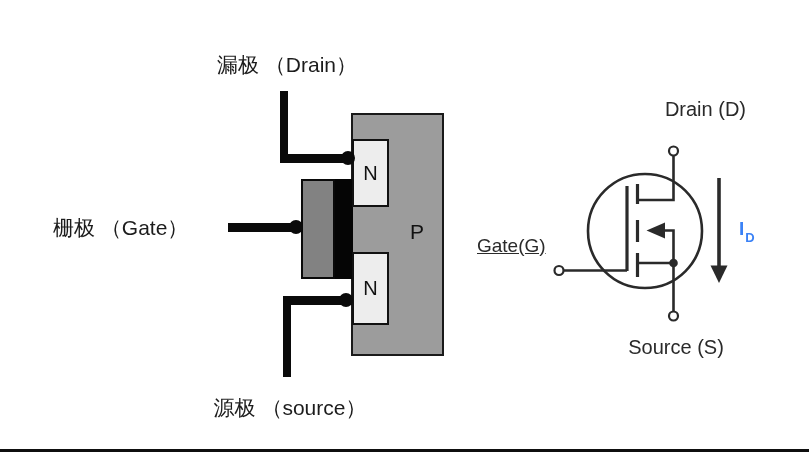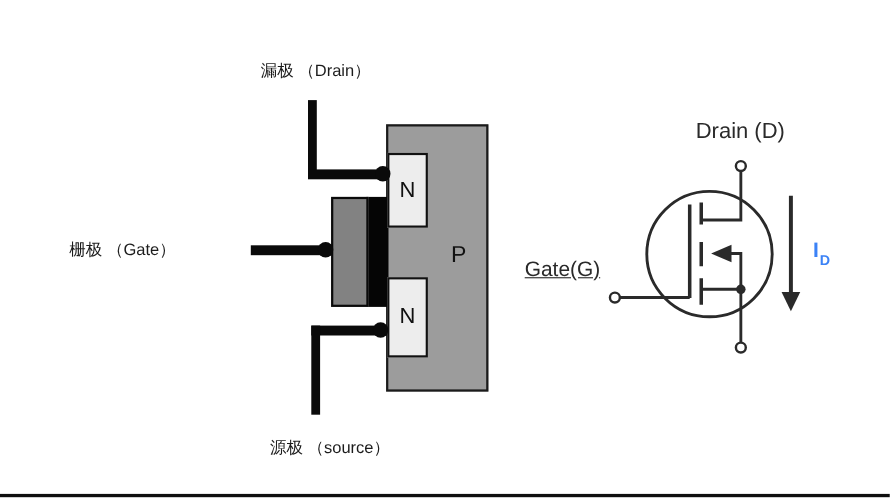--- a/index.html
+++ b/index.html
@@ -19,28 +19,28 @@
   .lead{background:#0a0a0a;}
   .lead-drain-v{left:280px;top:91px;width:8px;height:70px;}
   .lead-drain-h{left:280px;top:154px;width:72px;height:9px;}
   .lead-gate{left:228px;top:223px;width:74px;height:9px;}
   .lead-source-h{left:283px;top:296px;width:69px;height:9px;}
   .lead-source-v{left:283px;top:296px;width:8px;height:81px;}
   .bullet{width:14px;height:14px;border-radius:50%;background:#0a0a0a;}
   .bullet-drain{left:341px;top:151px;}
   .bullet-gate{left:289px;top:220px;}
   .bullet-source{left:339px;top:293px;}
-  .cn-label{font-size:15px;line-height:26px;color:#1c1c1c;white-space:nowrap;}
+  .cn-label{font-size:21px;line-height:26px;color:#1c1c1c;white-space:nowrap;}
   .lbl-drain{left:197px;top:52px;width:180px;text-align:center;}
-  .lbl-gate{left:63px;top:215px;}
-  .lbl-source{left:210px;top:395px;width:180px;text-align:center;}
+  .lbl-gate{left:53px;top:215px;}
+  .lbl-source{left:200px;top:395px;width:180px;text-align:center;}
   .lbl-p{left:403px;top:220px;width:28px;text-align:center;font-size:21px;color:#111;}
   
   .en-label{font-size:20px;line-height:24px;color:#2a2a2a;white-space:nowrap;}
-  .lbl-sym-drain{left:600px;top:107px;width:146px;text-align:center;}
+  .lbl-sym-drain{left:600px;top:97px;width:146px;text-align:right;}
   .lbl-sym-gate{left:477px;top:234px;font-size:19px;text-decoration:underline;}
   .lbl-sym-source{left:603px;top:335px;width:146px;text-align:center;}
   .lbl-id{left:739px;top:218px;font-size:19px;font-weight:bold;color:#3b82f6;}
   .lbl-id sub{font-size:13px;font-weight:bold;position:relative;top:2px;left:1px;}
   
   .bottom-rule{left:0;top:449px;width:809px;height:3px;background:#0f0f0f;}
   svg{display:block;}
 </style>
 </head>
 <body>
@@ -97,16 +97,17 @@
 
     <circle cx="673.5" cy="151" r="4.5" fill="#fff" stroke="#2a2a2a" stroke-width="2.2"></circle>
     <circle cx="673.5" cy="316" r="4.5" fill="#fff" stroke="#2a2a2a" stroke-width="2.2"></circle>
     <circle cx="559" cy="270.5" r="4.5" fill="#fff" stroke="#2a2a2a" stroke-width="2.2"></circle>
 
     <polygon points="710.5,265.5 727.5,265.5 719,283" fill="#2a2a2a"></polygon>
   </svg>
 
   <div class="abs en-label lbl-sym-drain">Drain (D)</div>
   <div class="abs en-label lbl-sym-gate">Gate(G)</div>
+  <div class="abs en-label lbl-sym-source">Source (S)</div>
   <div class="abs lbl-id"><span>I</span><sub>D</sub></div>
 
   <div class="abs bottom-rule"></div>
 </div>
 
 </body></html>

